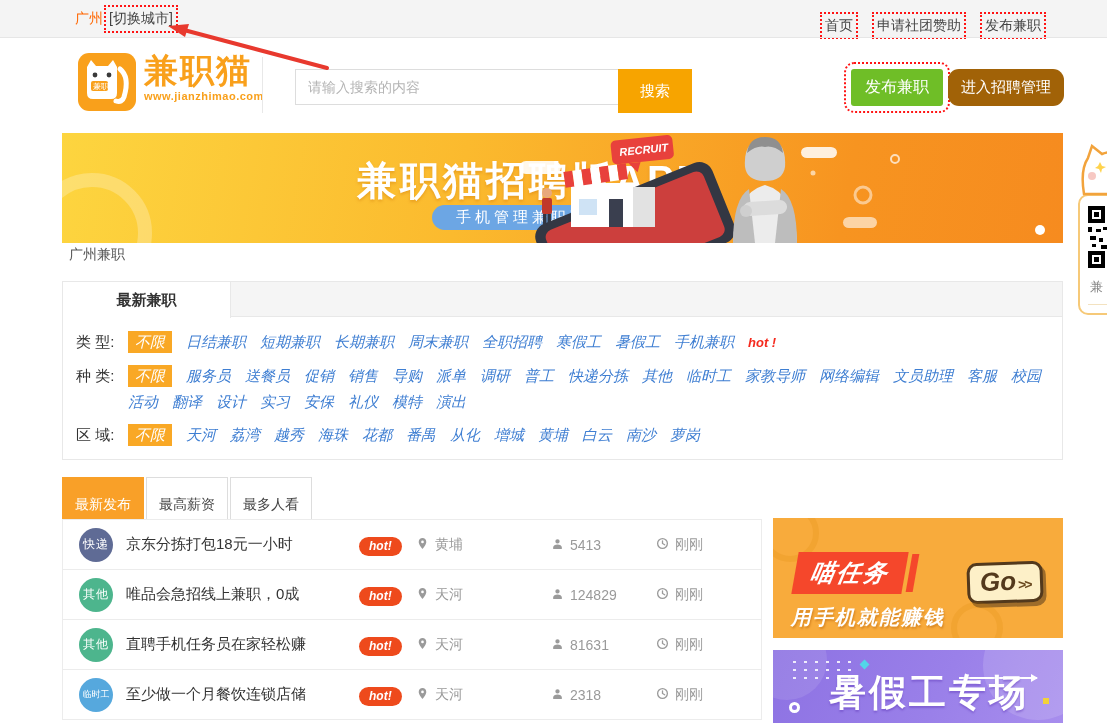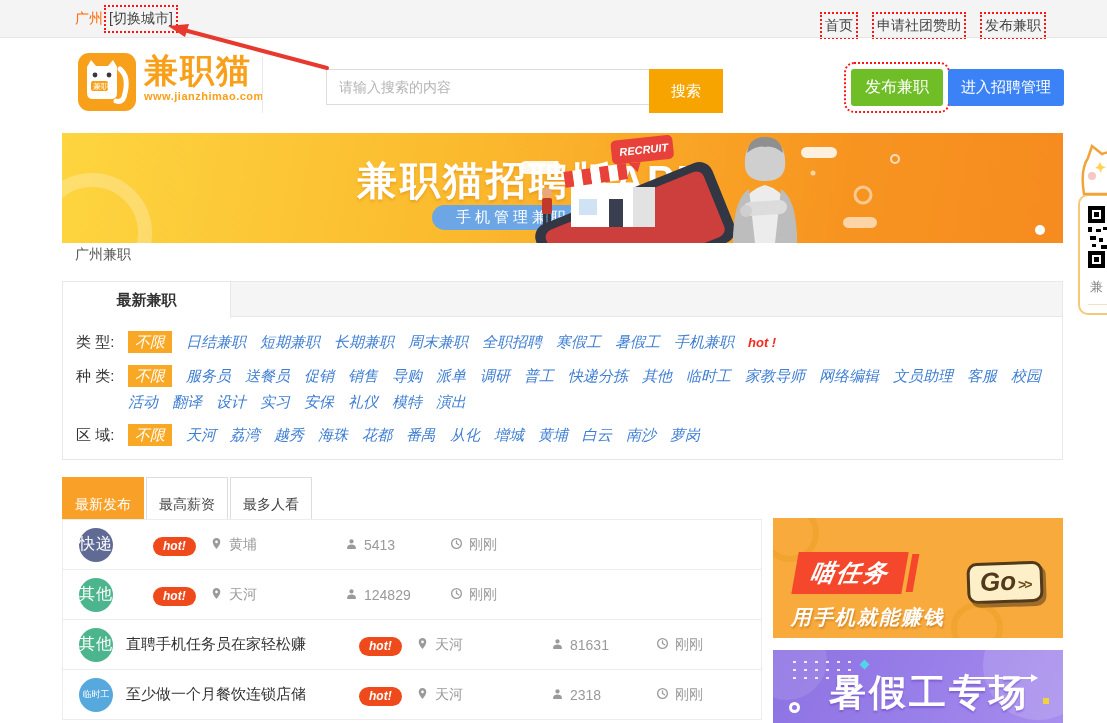--- a/index.html
+++ b/index.html
@@ -21,48 +21,48 @@
   .arrow-svg { position:absolute; left:0; top:0; pointer-events:none; z-index:60; }
 
   
   .header { position:absolute; left:0; top:39px; width:1107px; height:94px; background:#fff; }
   .logo { position:absolute; left:78px; top:14px; display:flex; align-items:flex-start; cursor:pointer; }
   .logo-icon { width:58px; height:58px; }
   .logo-txt { margin-left:8px; }
   .logo-title { color:#f9a01b; font-size:34px; font-weight:bold; line-height:34px; letter-spacing:2px; }
   .logo-url { color:#f9a01b; font-size:11px; font-weight:bold; margin-top:3px; letter-spacing:.5px; }
   .hdr-divider { position:absolute; left:262px; top:18px; width:1px; height:56px; background:#e8e8e8; }
-  .search-wrap { position:absolute; left:298px; top:30px; display:flex;padding-left:28px; }
+  .search-wrap { position:absolute; left:267px; top:30px; display:flex;padding-left:28px; }
   .search-input { width:323px; height:36px; border:1px solid #ddd; border-right:none;
                   padding:0 12px; font-size:14px; color:#333; outline:none; }
   .search-input::placeholder { color:#b5b5b5; }
   .search-btn { width:74px; height:44px; background:#f7a400; color:#fff; border:none;
                 font-size:15px; cursor:pointer; }
   .btn-green { position:absolute; left:851px; top:30px; width:92px; height:37px; background:#6fbe27;
                color:#fff; border:none; border-radius:3px; font-size:16px; cursor:pointer;
                outline-offset:5px; }
-  .btn-orange { position:absolute; left:948px; top:30px; width:116px; height:37px; background:#3b82f6;
-                color:#fff; border:none; border-radius:3px; font-size:15px; cursor:pointer; }
+  .btn-orange { position:absolute; left:948px; top:30px; width:116px; height:37px; background:#a16207;
+                color:#fff; border:none; border-radius:11px; font-size:15px; cursor:pointer; }
 
   
   .banner { position:absolute; left:62px; top:133px; width:1001px; height:110px; overflow:hidden;
             background:linear-gradient(100deg,#fdd53f 0%,#fbba2e 40%,#f79420 78%,#f68b1f 100%);
             cursor:pointer; }
   .banner-title { position:absolute; left:295px; top:20px; color:#fff; font-size:40px; font-weight:bold;
                   letter-spacing:3px; text-shadow:0 2px 3px rgba(200,110,0,.35); }
   .banner-sub { position:absolute; left:370px; top:72px; background:#6ca6e4; color:#fff; font-size:15px;
                 padding:3px 24px; border-radius:14px; letter-spacing:4px; }
   .banner-deco1 { position:absolute; left:-30px; top:40px; width:120px; height:120px; border-radius:50%;
                   border:14px solid rgba(255,255,255,.25); }
   .banner-illu { position:absolute; right:130px; top:0; }
   .carousel-dot { position:absolute; left:973px; top:92px; width:10px; height:10px; border-radius:50%;
                   background:#fff; cursor:pointer; }
 
   
-  .section-title { position:absolute; left:75px; top:246px; font-size:14px; color:#555; }
+  .section-title { position:absolute; left:69px; top:246px; font-size:14px; color:#555; }
   .panel { position:absolute; left:62px; top:281px; width:1001px; height:179px;
            background:#fff; border:1px solid #e8e8e8; }
   .tabstrip { height:35px; background:#f5f5f5; border-bottom:1px solid #e8e8e8; position:relative; }
   .tab-active { position:absolute; left:0; top:0; width:168px; height:36px; background:#fff;
                 border-right:1px solid #e8e8e8; display:flex; align-items:center; justify-content:center;
                 font-size:15px; font-weight:bold; color:#333; cursor:pointer; }
   .filters { padding:12px 8px 8px 13px; }
   .f-row { display:flex; margin-bottom:7px; font-size:15px; line-height:26px; }
   .f-label { width:52px; color:#333; flex:none; white-space:nowrap; }
   .f-links { flex:1;font-style:italic; }
@@ -74,21 +74,21 @@
   
   .sort-bar { position:absolute; left:62px; top:477px; display:flex; }
   .sort-tab { font-size:14px; padding:18px 12px; background:#fff; border:1px solid #ddd; color:#444;
               margin-right:2px; cursor:pointer; }
   .sort-tab.active { background:#f9a028; border-color:#f9a028; color:#fff; }
 
   
   .job-list { position:absolute; left:62px; top:520px; width:700px; }
   .job-row { height:51px; background:#fff; border:1px solid #ececec; margin-top:-1px;
              display:flex; align-items:center; padding-left:16px; cursor:pointer; }
-  .j-badge { width:34px; height:34px; border-radius:50%; color:#fff; font-size:16px; flex:none;
+  .j-badge { width:34px; height:34px; border-radius:50%; color:#fff; font-size:12px; flex:none;
              display:flex; align-items:center; justify-content:center; letter-spacing:1px; }
   .j-badge.small { font-size:9px; letter-spacing:0; }
   .j-title { margin-left:13px; width:193px; font-size:15px; color:#333; white-space:nowrap; overflow:hidden; }
   .j-hot { width:97px; flex:none;padding-left:40px; }
   .j-hot span { background:#ee4a1c; color:#fff; font-size:12px; font-style:italic; font-weight:bold;
                 padding:2px 10px 3px; border-radius:10px; }
   .j-col { display:flex; align-items:center; gap:6px; color:#9a9a9a; font-size:14px; flex:none; }
   .j-loc { width:135px; } .j-views { width:105px; } .j-time { width:100px; }
 
   
@@ -257,20 +257,21 @@
 
   <div class="sort-bar">
       <span class="sort-tab active">最新发布</span>
       <span class="sort-tab">最高薪资</span>
       <span class="sort-tab">最多人看</span>
     </div>
 
   <div class="job-list">
       <div class="job-row">
         <span class="j-badge" style="background: rgb(95, 107, 149);">快递</span>
+        <span class="j-title">京东分拣打包18元一小时</span>
         <span class="j-hot"><span>hot!</span></span>
         <div class="j-col j-loc">
           <span><svg width="13" height="13" viewBox="0 0 24 24">
               <path fill="#9a9a9a" d="M12 2C8.1 2 5 5.1 5 9c0 5.2 7 13 7 13s7-7.8 7-13c0-3.9-3.1-7-7-7zm0 9.5A2.5 2.5 0 1 1 12 6.5a2.5 2.5 0 0 1 0 5z"></path>
             </svg></span>
           <span>黄埔</span>
         </div>
         <div class="j-col j-views">
           <span><svg width="13" height="13" viewBox="0 0 24 24">
               <path fill="#9a9a9a" d="M12 12a4 4 0 1 0-4-4 4 4 0 0 0 4 4zm0 2c-4.4 0-8 2.2-8 5v3h16v-3c0-2.8-3.6-5-8-5z"></path>
@@ -280,20 +281,21 @@
         <div class="j-col j-time">
           <span><svg width="13" height="13" viewBox="0 0 24 24">
               <circle cx="12" cy="12" r="9" fill="none" stroke="#9a9a9a" stroke-width="2.4"></circle>
               <path d="M12 7v5l4 2.4" stroke="#9a9a9a" stroke-width="2.4" fill="none" stroke-linecap="round"></path>
             </svg></span>
           <span>刚刚</span>
         </div>
       </div>
       <div class="job-row">
         <span class="j-badge" style="background: rgb(77, 181, 141);">其他</span>
+        <span class="j-title">唯品会急招线上兼职，0成</span>
         <span class="j-hot"><span>hot!</span></span>
         <div class="j-col j-loc">
           <span><svg width="13" height="13" viewBox="0 0 24 24">
               <path fill="#9a9a9a" d="M12 2C8.1 2 5 5.1 5 9c0 5.2 7 13 7 13s7-7.8 7-13c0-3.9-3.1-7-7-7zm0 9.5A2.5 2.5 0 1 1 12 6.5a2.5 2.5 0 0 1 0 5z"></path>
             </svg></span>
           <span>天河</span>
         </div>
         <div class="j-col j-views">
           <span><svg width="13" height="13" viewBox="0 0 24 24">
               <path fill="#9a9a9a" d="M12 12a4 4 0 1 0-4-4 4 4 0 0 0 4 4zm0 2c-4.4 0-8 2.2-8 5v3h16v-3c0-2.8-3.6-5-8-5z"></path>

